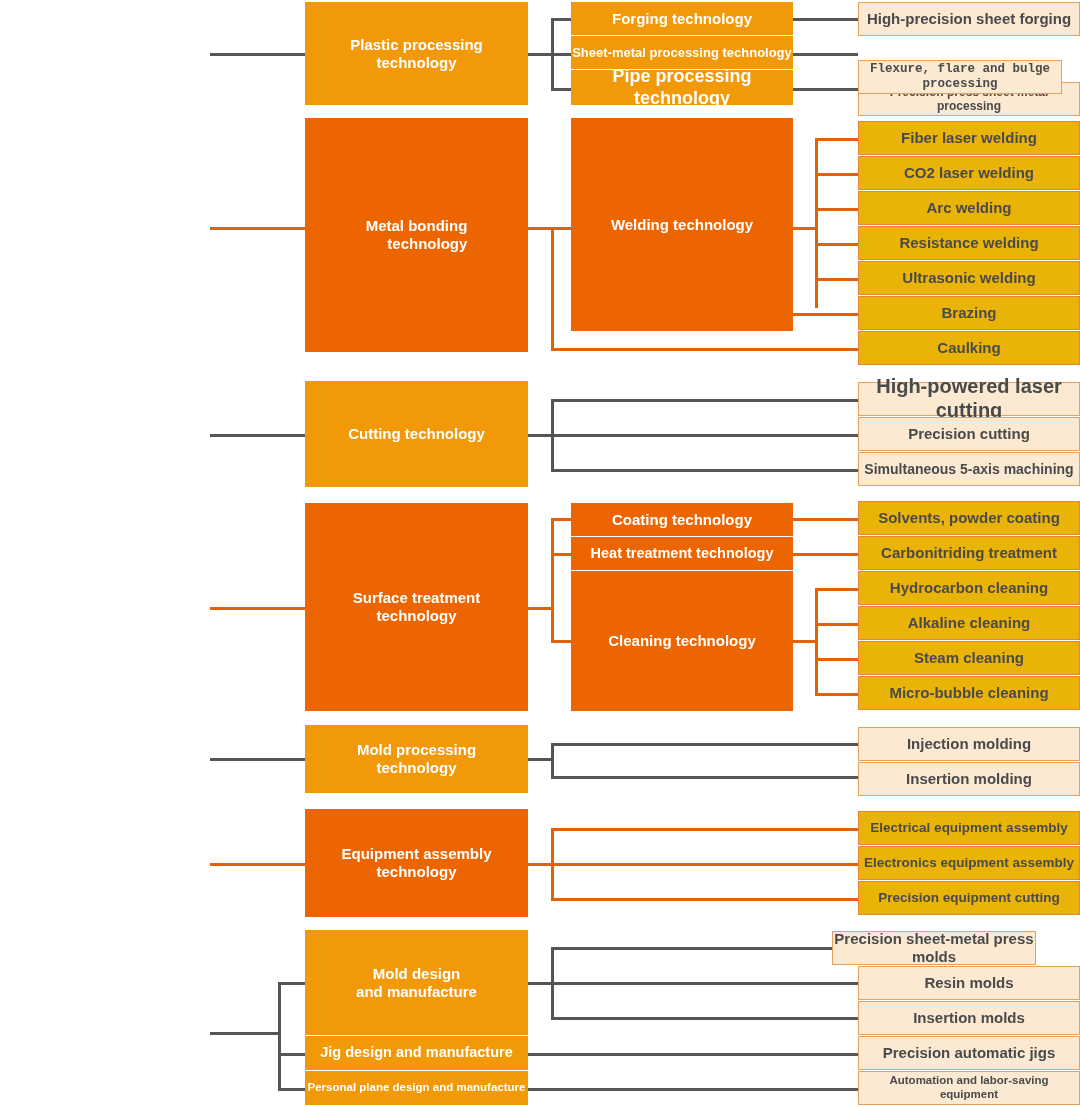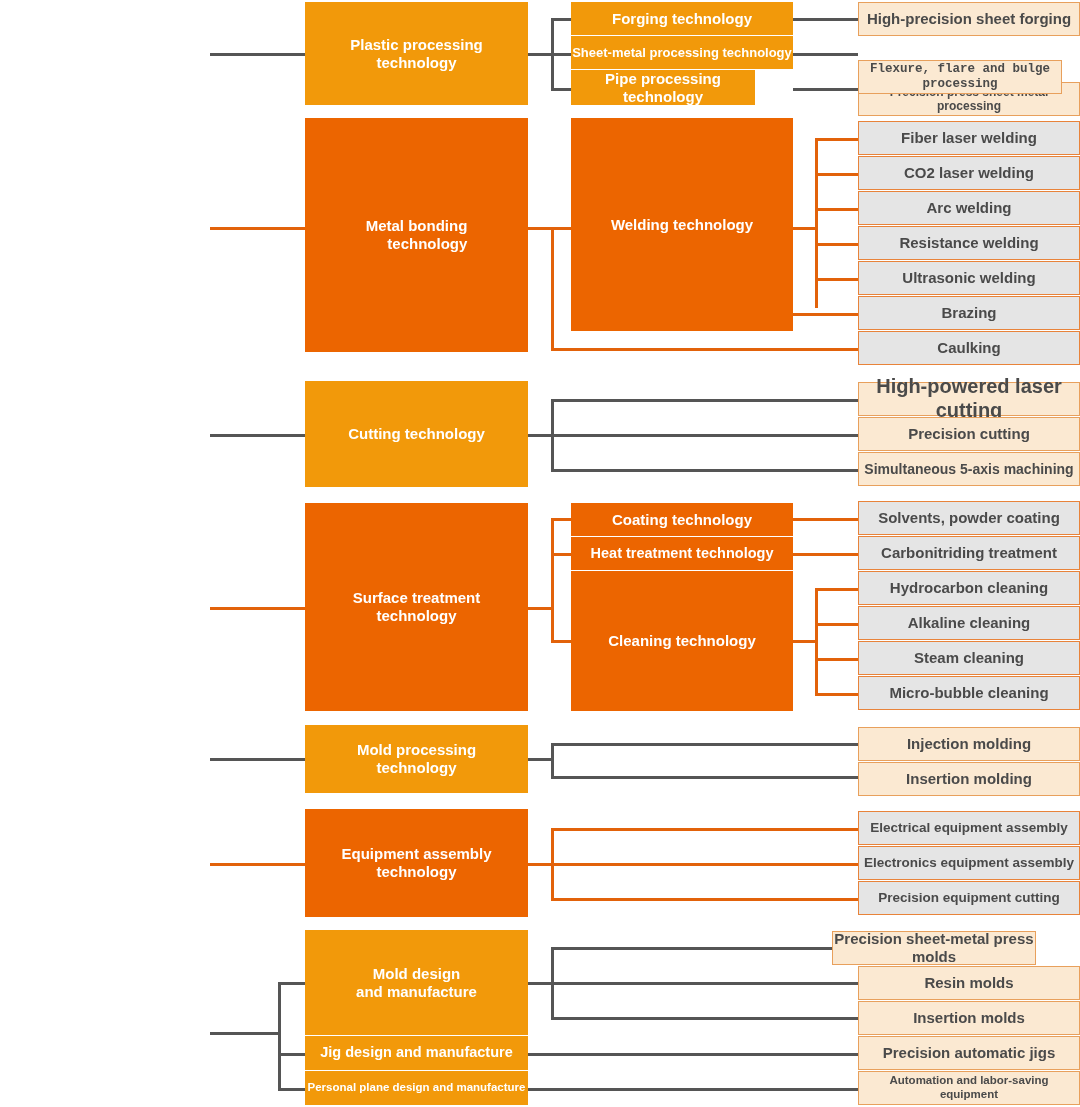--- a/index.html
+++ b/index.html
@@ -8,21 +8,21 @@
 
   .box{position:absolute;box-sizing:border-box;display:flex;align-items:center;justify-content:center;text-align:center;line-height:1.18;}
 
   
   .amber{background:#F2990A;color:#ffffff;font-weight:bold;}
   .dorange{background:#EC6500;color:#ffffff;font-weight:bold;}
 
   
   .leaf{box-sizing:border-box;font-weight:bold;color:#4a4a4a;}
   .leaf-cream{background:#FBE9D2;border:1px solid #E8A05C;}
-  .leaf-gray{background:#e5e5e5;border:1px solid #E8833A;}
+  .leaf-gray{background:#eab308;border:1px solid #E8833A;}
 
   
   .hair{position:absolute;height:1px;background:rgba(255,255,255,.55);}
 
   
   .ln{position:absolute;background:#555555;}
   .ln.o{background:#E2620A;}
   .h{height:3px;}
   .v{width:3px;}
 </style>
@@ -46,21 +46,21 @@
   <div class="ln h" style="left:551px;top:88px;width:20px;"></div>
 
   <div class="box amber" style="left:571px;top:2px;width:222px;height:33px;font-size:15px;">
     <span>Forging technology</span>
     </div>
   <div class="hair" style="left:571px;top:35px;width:222px;"></div>
   <div class="box amber" style="left:571px;top:36px;width:222px;height:33px;font-size:13px;">
     <span>Sheet-metal processing technology</span>
     </div>
   <div class="hair" style="left:571px;top:69px;width:222px;"></div>
-  <div class="box amber" style="left:571px;top:70px;width:184px;height:35px;font-size:15px;">
+  <div class="box amber" style="left:571px;top:70px;width:222px;height:35px;font-size:18px;">
     <span>Pipe processing technology</span>
     </div>
 
   <div class="ln h" style="left:793px;top:18px;width:65px;"></div>
   <div class="ln h" style="left:793px;top:53px;width:65px;"></div>
   <div class="ln h" style="left:793px;top:88px;width:65px;"></div>
 
   <div class="box leaf leaf-cream" style="left:858px;top:2px;width:222px;height:34px;font-size:15px;">
     <span>High-precision sheet forging</span>
     </div>

